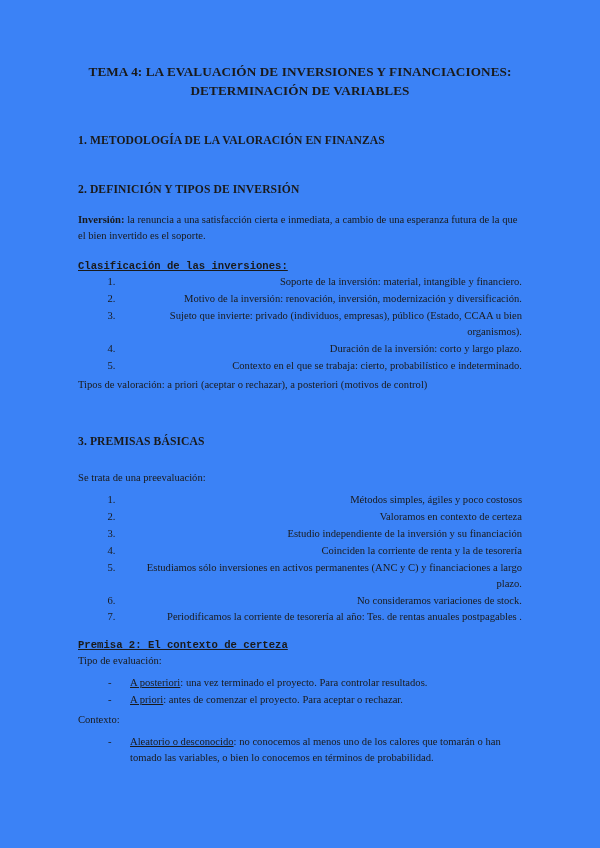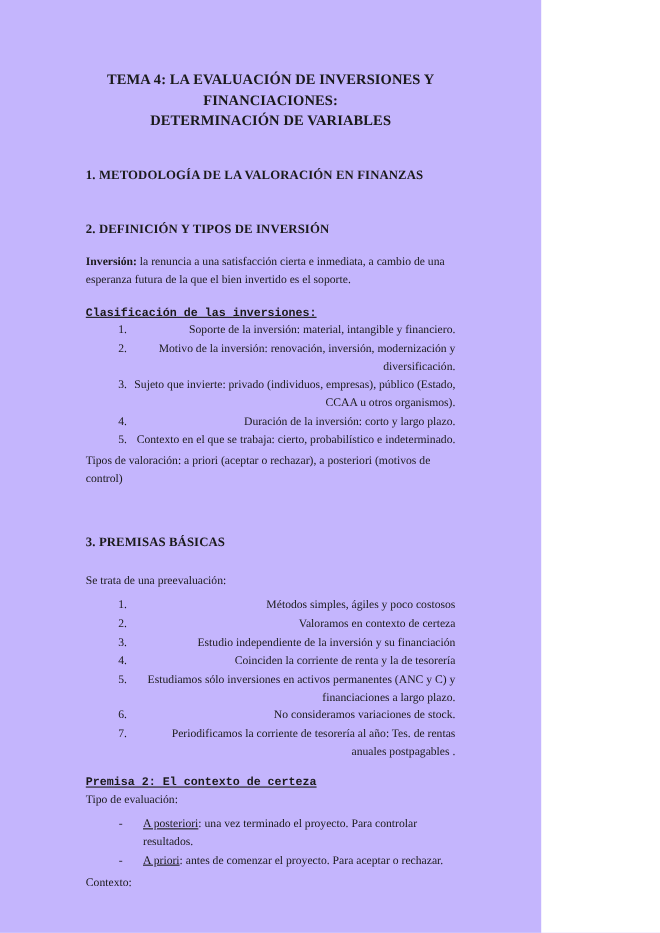--- a/index.html
+++ b/index.html
@@ -5,23 +5,23 @@
   html, body {
     margin: 0;
     padding: 0;
   }
   body {
     background: #ffffff;
     font-family: "Liberation Serif", serif;
     color: #1a1a1a;
   }
   .page {
-    width: 492px;
+    width: 600px;
     height: 848px;
-    background: #c4b5fd;
+    background: #3b82f6;
     box-sizing: border-box;
     padding: 62px 78px 40px 78px;
     position: relative;
     overflow: hidden;
   }
   .doc-title {
     text-align: center;
     font-weight: bold;
     font-size: 13.2px;
     line-height: 1.45;
@@ -111,21 +111,21 @@
 
   <div class="section-block">
     <h2 class="section">2. DEFINICIÓN Y TIPOS DE INVERSIÓN</h2>
     <div class="spacer-10"></div>
     <p class="body"><span class="lead-bold">Inversión:</span><span> la renuncia a una satisfacción cierta e inmediata, a cambio de una esperanza futura de la que el bien invertido es el soporte.</span></p>
     <div class="spacer-10"></div>
     <span class="sub-bold underline">Clasificación de las inversiones:</span>
     <ol class="numlist">
       <li>Soporte de la inversión: material, intangible y financiero.</li>
       <li>Motivo de la inversión: renovación, inversión, modernización y diversificación.</li>
-      <li>Sujeto que invierte: privado (individuos, empresas), público (Estado, CCAA u otros organismos).</li>
+      <li>Sujeto que invierte: privado (individuos, empresas), público (Estado, CCAA u bien organismos).</li>
       <li>Duración de la inversión: corto y largo plazo.</li>
       <li>Contexto en el que se trabaja: cierto, probabilístico e indeterminado.</li>
     </ol>
     <p class="body">Tipos de valoración: a priori (aceptar o rechazar), a posteriori (motivos de control)</p>
   </div>
 
   <div class="spacer-22"></div>
 
   <div class="section-block">
     <h2 class="section">3. PREMISAS BÁSICAS</h2>
@@ -144,16 +144,17 @@
     <div class="spacer-10"></div>
 
     <span class="sub-bold underline">Premisa 2: El contexto de certeza</span>
     <p class="body">Tipo de evaluación:</p>
     <ul class="dashlist">
       <li><span class="underline">A posteriori</span><span>: una vez terminado el proyecto. Para controlar resultados.</span></li>
       <li><span class="underline">A priori</span><span>: antes de comenzar el proyecto. Para aceptar o rechazar.</span></li>
     </ul>
     <p class="body">Contexto:</p>
     <ul class="dashlist">
+      <li><span class="underline">Aleatorio o desconocido</span><span>: no conocemos al menos uno de los calores que tomarán o han tomado las variables, o bien lo conocemos en términos de probabilidad.</span></li>
     </ul>
   </div>
 
 </div>
 
 </body></html>

